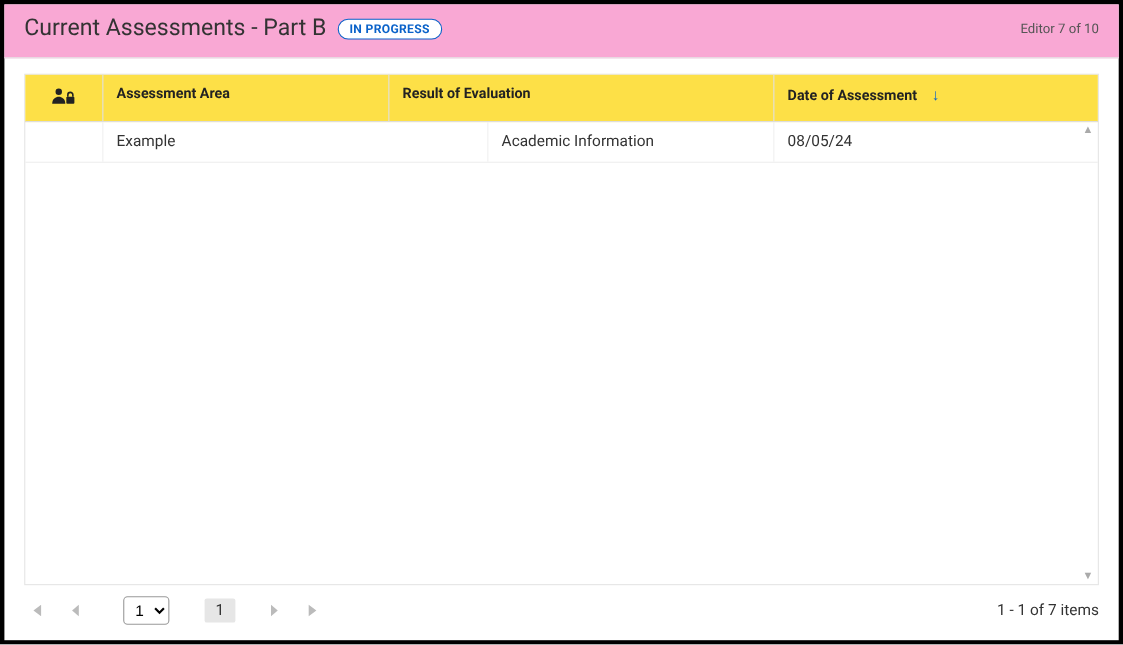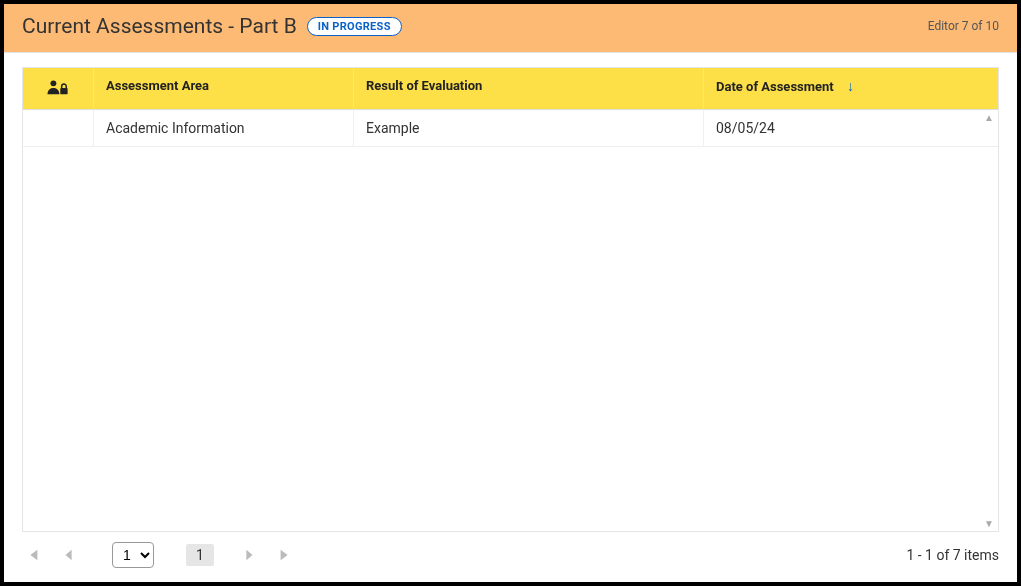--- a/index.html
+++ b/index.html
@@ -9,21 +9,21 @@
     background: #fff;
   }
   .frame {
     width: 1021px; height: 586px;
     border: 4px solid #000;
     background: #fff;
     position: relative;
     display: flex; flex-direction: column;
   }
   .header {
-    background: #fdba74;
+    background: #f9a8d4;
     border-bottom: 1px solid #e5e5e5;
     padding: 10px 18px 14px 18px;
     display: flex; align-items: center; justify-content: space-between;
   }
   .header-left { display: flex; align-items: center; gap: 10px; }
   .title { font-size: 21px; color: #333; font-weight: 400; }
   .badge {
     border: 1px solid #0a62c9;
     color: #0a62c9;
     font-size: 11px;
@@ -142,22 +142,22 @@
         <div class="th col-result">Result of Evaluation</div>
         <div class="th col-date">
           <span>Date of Assessment</span>
           <span class="sort-arrow">↓</span>
         </div>
       </div>
 
       <div class="tbody">
         <div class="row">
           <div class="td col-lock"></div>
+          <div class="td col-result">Example</div>
           <div class="td col-area">Academic Information</div>
-          <div class="td col-result">Example</div>
           <div class="td col-date">08/05/24</div>
         </div>
         <div class="scroll-arrows scroll-up">▲</div>
         <div class="scroll-arrows scroll-down">▼</div>
       </div>
 
     </div>
   </div>
 
   <div class="pager">

